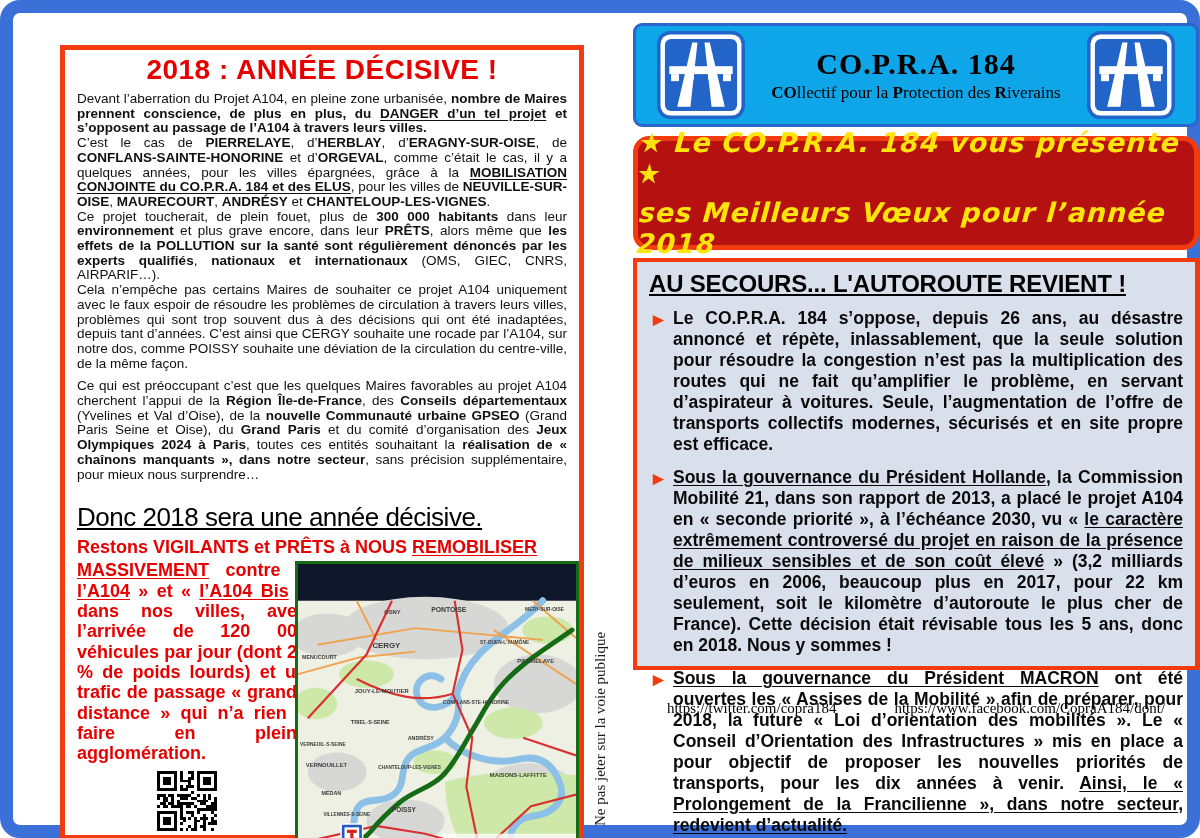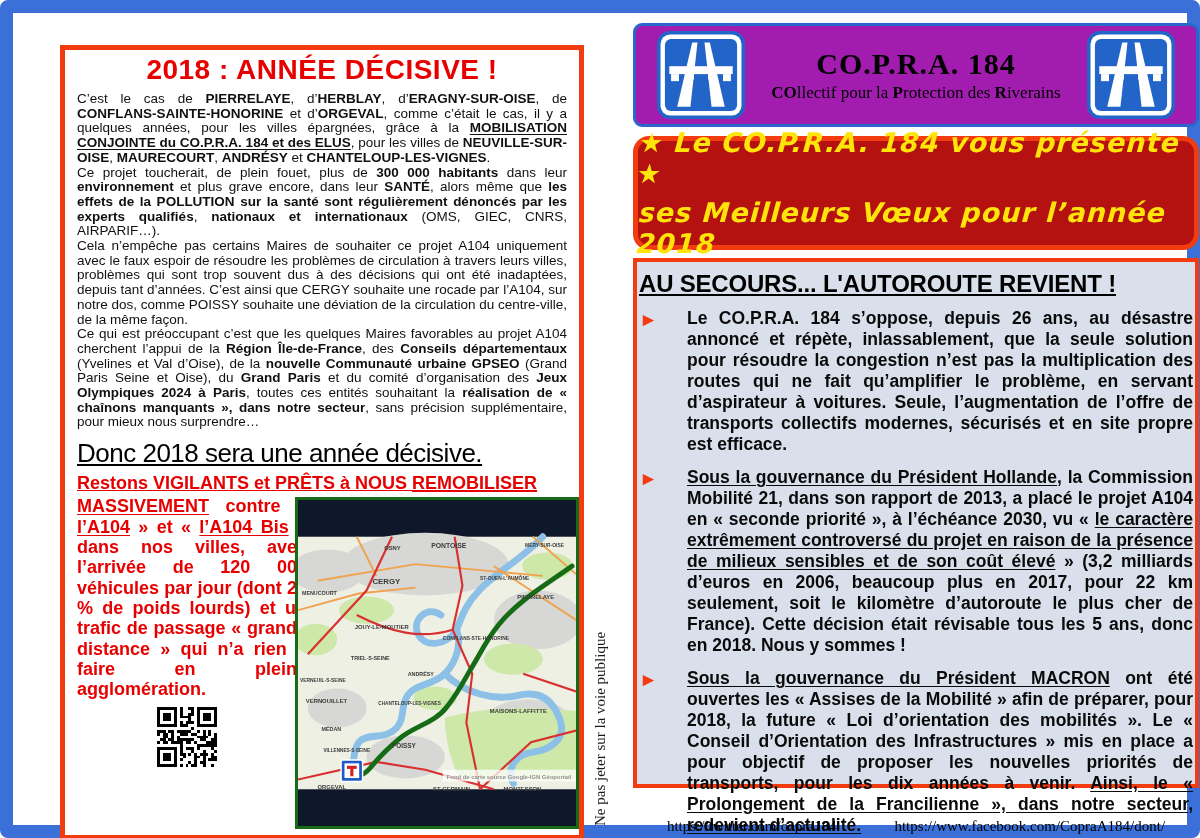--- a/index.html
+++ b/index.html
@@ -4,82 +4,83 @@
 <style>
   html,body{margin:0;padding:0;}
   body{
     width:1200px;height:838px;position:relative;overflow:hidden;
     font-family:"Liberation Sans",sans-serif;background:#fff;
     --frame-blue:#3a70d8; --border-red:#f23c0f; --title-red:#e80000;
     --banner-fill:#b51111; --banner-yellow:#ffe40a; --alert-bg:#d9e0ec;
     --sign-blue:#2264c8; --route-green:#166b16;
   }
   .frame{position:absolute;inset:0;border:13px solid var(--frame-blue);
-    border-radius:8px;background:#fff;box-sizing:border-box;}
+    border-radius:20px;background:#fff;box-sizing:border-box;}
 
   
   .left-panel{position:absolute;left:47px;top:32px;width:524px;height:795px;
     border:5px solid var(--border-red);box-sizing:border-box;padding:2px 12px;background:#fff;}
   .lp-title{margin:2px 0 6px;text-align:center;font-size:28px;font-weight:bold;
     color:var(--title-red);letter-spacing:.5px;}
   .body-p{margin:0;font-size:13.5px;line-height:1.09;text-align:justify;color:#101010;}
   .body-p:nth-child(2){}
   .body-p:nth-child(4){margin-bottom:8px;}
   .body-p:nth-child(5){margin-bottom:20px;}
   .lp-h2{margin:0 0 4px;font-size:26px;font-weight:normal;color:#000;
     text-decoration:underline;letter-spacing:-.5px;}
   .red-section{position:relative;height:296px;color:var(--title-red);font-weight:bold;
     font-size:18px;line-height:1.12;}
-  .red-line1{margin:0 0 3px;white-space:nowrap;text-decoration:underline;}
+  .red-line1{margin:0 0 3px;white-space:nowrap;}
   .red-col{width:230px;text-align:justify;line-height:1.13;}
   .qr-wrap{width:220px;display:flex;justify-content:center;margin-top:7px;}
   .map-wrap{position:absolute;top:24px;right:-12px;width:284px;height:332px;
     border:3px solid var(--route-green);box-sizing:border-box;background:#0f172a;}
   .map-wrap svg{display:block;width:100%;height:100%;}
 
   
   .vertical-note{position:absolute;left:579px;top:575px;height:238px;
     writing-mode:vertical-rl;transform:rotate(180deg);
     font-family:"Liberation Serif",serif;font-size:15px;color:#1a1a1a;white-space:nowrap;}
 
   
   .right-col{position:absolute;left:620px;top:10px;width:566px;}
-  .header-box{height:104px;border:3px solid #2b66cc;border-radius:9px;background:#a21caf;
+  .header-box{height:104px;border:3px solid #2b66cc;border-radius:9px;background:#0ea5e9;
     display:flex;align-items:center;gap:4px;padding:0 21px;box-sizing:border-box;}
   .sign{width:88px;height:88px;flex:0 0 auto;}
   .hb-text{flex:1;text-align:center;font-family:"Liberation Serif",serif;color:#000;}
   .hb-title{font-size:30px;font-weight:bold;letter-spacing:1px;margin-bottom:2px;}
   .hb-sub{font-size:17px;line-height:1.15;}
   .banner{margin-top:9px;height:114px;border:5px solid var(--border-red);border-radius:16px;
     background:var(--banner-fill);box-sizing:border-box;
     display:flex;flex-direction:column;justify-content:center;align-items:center;gap:8px;}
   .banner-line{color:var(--banner-yellow);font-size:27px;font-weight:bold;font-style:italic;
     letter-spacing:1px;font-family:"DejaVu Sans",sans-serif;transform:skewX(-4deg);}
   .alert-box{margin-top:8px;border:4px solid var(--border-red);background:var(--alert-bg);
-    box-sizing:border-box;padding:6px 2px 4px;height:530px;}
+    box-sizing:border-box;padding:6px 12px 4px;height:412px;}
   .alert-title{font-size:24px;font-weight:bold;color:#000;text-decoration:underline;
     margin:2px 0 10px;letter-spacing:-.2px;}
   .bullet{display:flex;margin-bottom:12px;}
   .b-arrow{color:var(--border-red);font-size:19px;line-height:1.25;width:24px;flex:0 0 auto;}
-  .b-text{font-size:17.5px;font-weight:bold;line-height:1.2;text-align:justify;color:#0a0a0a;margin-left:24px;}
+  .b-text{font-size:17.5px;font-weight:bold;line-height:1.2;text-align:justify;color:#0a0a0a;}
   .footer{margin-top:6px;text-align:center;font-family:"Liberation Serif",serif;
     font-size:15px;color:#000;line-height:1.3;}
   .footer-line2{display:flex;justify-content:center;gap:58px;margin-top:29px;}
   u{text-underline-offset:2px;}
 </style>
 </head>
 <body style="--frame-blue: #3a70d8; --border-red: #f23c0f; --title-red: #e80000; --banner-fill: #b51111; --banner-yellow: #ffe40a; --alert-bg: #d9e0ec; --sign-blue: #2264c8; --route-green: #166b16;">
 
 <div class="frame">
 
   <div class="left-panel">
     <div class="lp-title">2018 : ANNÉE DÉCISIVE !</div>
     <div>
+        <p class="body-p">Devant l’aberration du Projet A104, en pleine zone urbanisée, <b>nombre de Maires prennent conscience, de plus en plus, du <u>DANGER d’un tel projet</u> et s’opposent au passage de l’A104 à travers leurs villes.</b></p>
         <p class="body-p">C’est le cas de <b>PIERRELAYE</b>, d’<b>HERBLAY</b>, d’<b>ERAGNY-SUR-OISE</b>, de <b>CONFLANS-SAINTE-HONORINE</b> et d’<b>ORGEVAL</b>, comme c’était le cas, il y a quelques années, pour les villes épargnées, grâce à la <b><u>MOBILISATION CONJOINTE du CO.P.R.A. 184 et des ELUS</u></b>, pour les villes de <b>NEUVILLE-SUR-OISE</b>, <b>MAURECOURT</b>, <b>ANDRÉSY</b> et <b>CHANTELOUP-LES-VIGNES</b>.</p>
-        <p class="body-p">Ce projet toucherait, de plein fouet, plus de <b>300 000 habitants</b> dans leur <b>environnement</b> et plus grave encore, dans leur <b>SANTÉ</b>, alors même que <b>les effets de la POLLUTION sur la santé sont régulièrement dénoncés par les experts qualifiés</b>, <b>nationaux et internationaux</b> (OMS, GIEC, CNRS, AIRPARIF…).</p>
+        <p class="body-p">Ce projet toucherait, de plein fouet, plus de <b>300 000 habitants</b> dans leur <b>environnement</b> et plus grave encore, dans leur <b>PRÊTS</b>, alors même que <b>les effets de la POLLUTION sur la santé sont régulièrement dénoncés par les experts qualifiés</b>, <b>nationaux et internationaux</b> (OMS, GIEC, CNRS, AIRPARIF…).</p>
         <p class="body-p">Cela n’empêche pas certains Maires de souhaiter ce projet A104 uniquement avec le faux espoir de résoudre les problèmes de circulation à travers leurs villes, problèmes qui sont trop souvent dus à des décisions qui ont été inadaptées, depuis tant d’années. C’est ainsi que CERGY souhaite une rocade par l’A104, sur notre dos, comme POISSY souhaite une déviation de la circulation du centre-ville, de la même façon.</p>
         <p class="body-p">Ce qui est préoccupant c’est que les quelques Maires favorables au projet A104 cherchent l’appui de la <b>Région Île-de-France</b>, des <b>Conseils départementaux</b> (Yvelines et Val d’Oise), de la <b>nouvelle Communauté urbaine GPSEO</b> (Grand Paris Seine et Oise), du <b>Grand Paris</b> et du comité d’organisation des <b>Jeux Olympiques 2024 à Paris</b>, toutes ces entités souhaitant la <b>réalisation de « chaînons manquants », dans notre secteur</b>, sans précision supplémentaire, pour mieux nous surprendre…</p>
       </div>
     <div class="lp-h2">Donc 2018 sera une année décisive.</div>
     <div class="red-section">
       <div class="red-line1">Restons VIGILANTS et PRÊTS à NOUS <u>REMOBILISER</u></div>
       <div class="red-col"><u>MASSIVEMENT</u> contre « <u>l’A104</u> » et « <u>l’A104 Bis</u> » dans nos villes, avec l’arrivée de 120 000 véhicules par jour (dont 25 % de poids lourds) et un trafic de passage « grande distance » qui n’a rien à faire en pleine agglomération.</div>
       <div class="qr-wrap">
           <span><svg viewBox="0 0 21 21" width="60" height="60" shape-rendering="crispEdges">
               <rect x="8" y="0" width="1" height="1" fill="#000"></rect>

